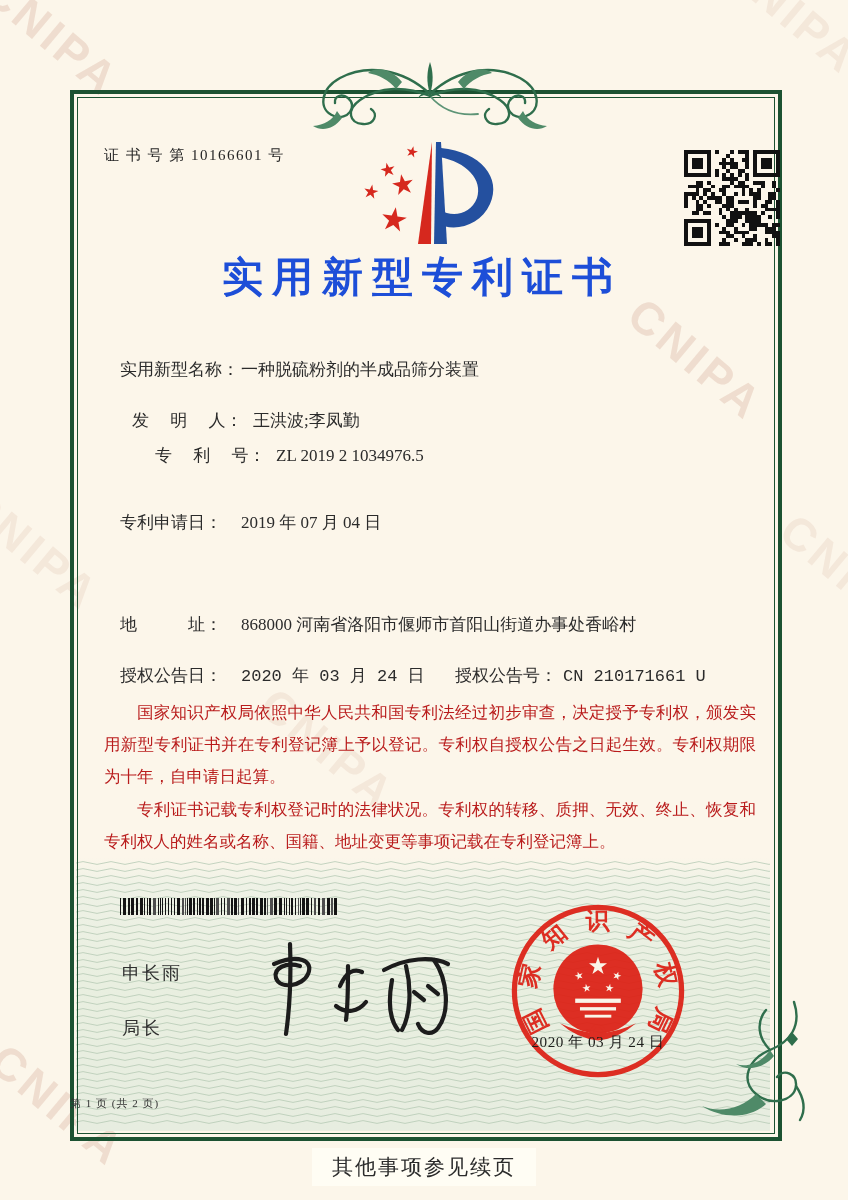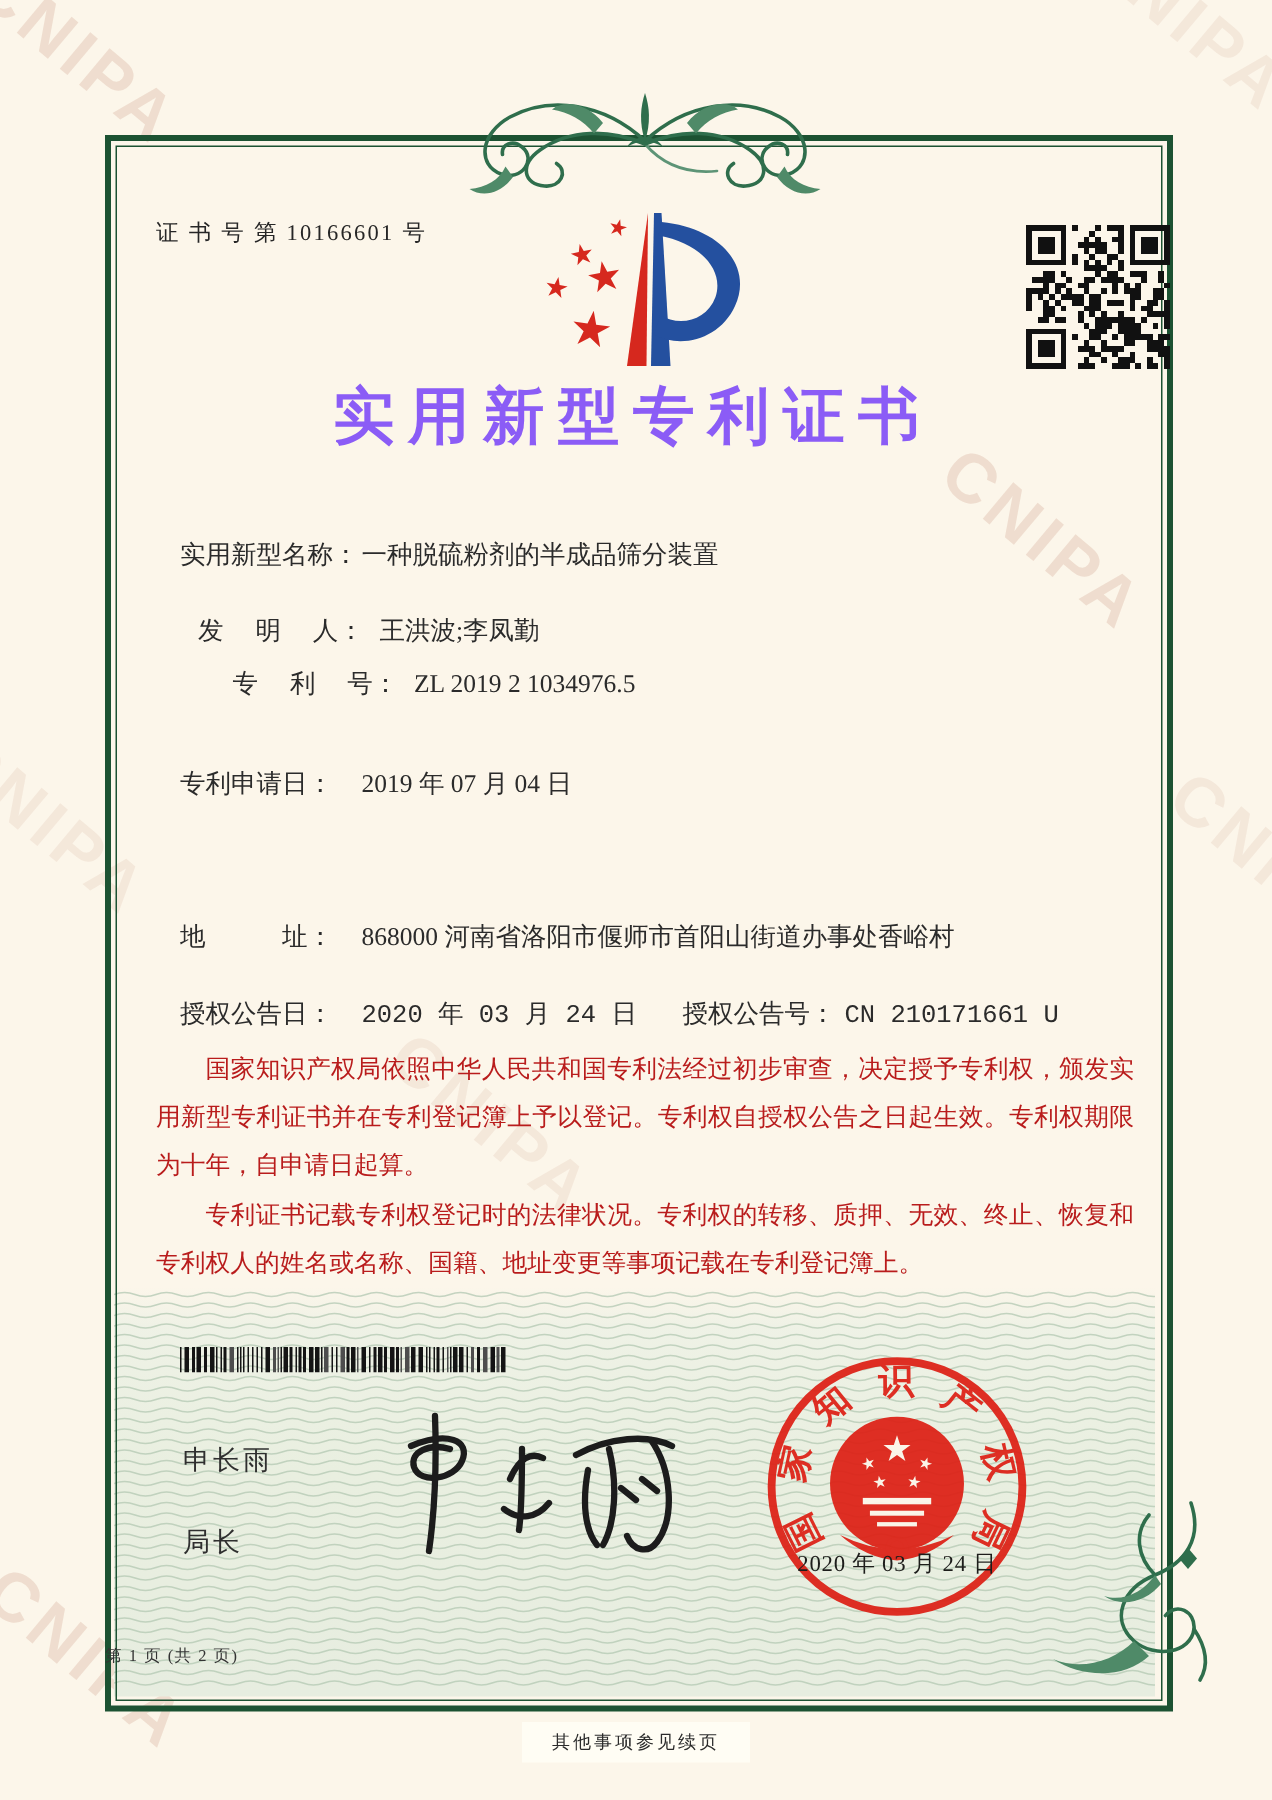--- a/index.html
+++ b/index.html
@@ -18,33 +18,33 @@
   .wm.light{color:rgba(219,182,163,0.22);}
   .cert-border{position:absolute;left:70px;top:90px;width:704px;height:1043px;border:4px solid #1c5232;}
   .cert-border-inner{position:absolute;inset:3px;border:1.5px solid #1c5232;}
   .waves-wrap{
     position:absolute;left:76px;top:858px;width:694px;height:273px;
     background:linear-gradient(180deg, rgba(236,241,229,0) 0%, rgba(236,241,229,0.85) 10%, #e9efe0 45%, #e7ede0 100%);
   }
   .cert-no{position:absolute;left:104px;top:146px;font-size:15px;letter-spacing:1.5px;}
   .title{
     position:absolute;left:70px;top:250px;width:704px;text-align:center;
-    font-size:41px;font-weight:bold;letter-spacing:9px;color:#8b5cf6;
+    font-size:41px;font-weight:bold;letter-spacing:9px;color:#1d4ed8;
   }
   .row{position:absolute;left:120px;width:640px;font-size:17px;white-space:nowrap;color:#2b2b2b;}
   .lbl{display:inline-block;min-width:121px;white-space:pre;}
   .grant2{position:absolute;left:335px;top:0;}
   .grant2 .lbl{min-width:0;margin-right:6px;}
   .paras{position:absolute;left:104px;top:697px;width:652px;font-size:16.5px;line-height:1.95;text-align:justify;color:#b91c1c;}
   .paras p{margin:0;text-indent:2em;}
   .director{position:absolute;left:122px;font-size:18px;letter-spacing:2px;color:#2f2f2f;}
   .footer-page{position:absolute;left:70px;top:1096px;width:704px;text-align:left;font-size:11px;letter-spacing:1px;color:#333;}
   .note{
     position:absolute;top:1148px;left:50%;transform:translateX(-50%);
-    font-size:12px;letter-spacing:2px;color:#2b2b2b;background:#fffdf4;padding:5px 20px;
+    font-size:21px;letter-spacing:2px;color:#2b2b2b;background:#fffdf4;padding:5px 20px;
   }
   .abs{position:absolute;}
   svg{display:block;}
 </style>
 </head>
 <body>
 
 <div class="page">
 
   <div class="wm" style="left:-28px;top:8px;">CNIPA</div>

